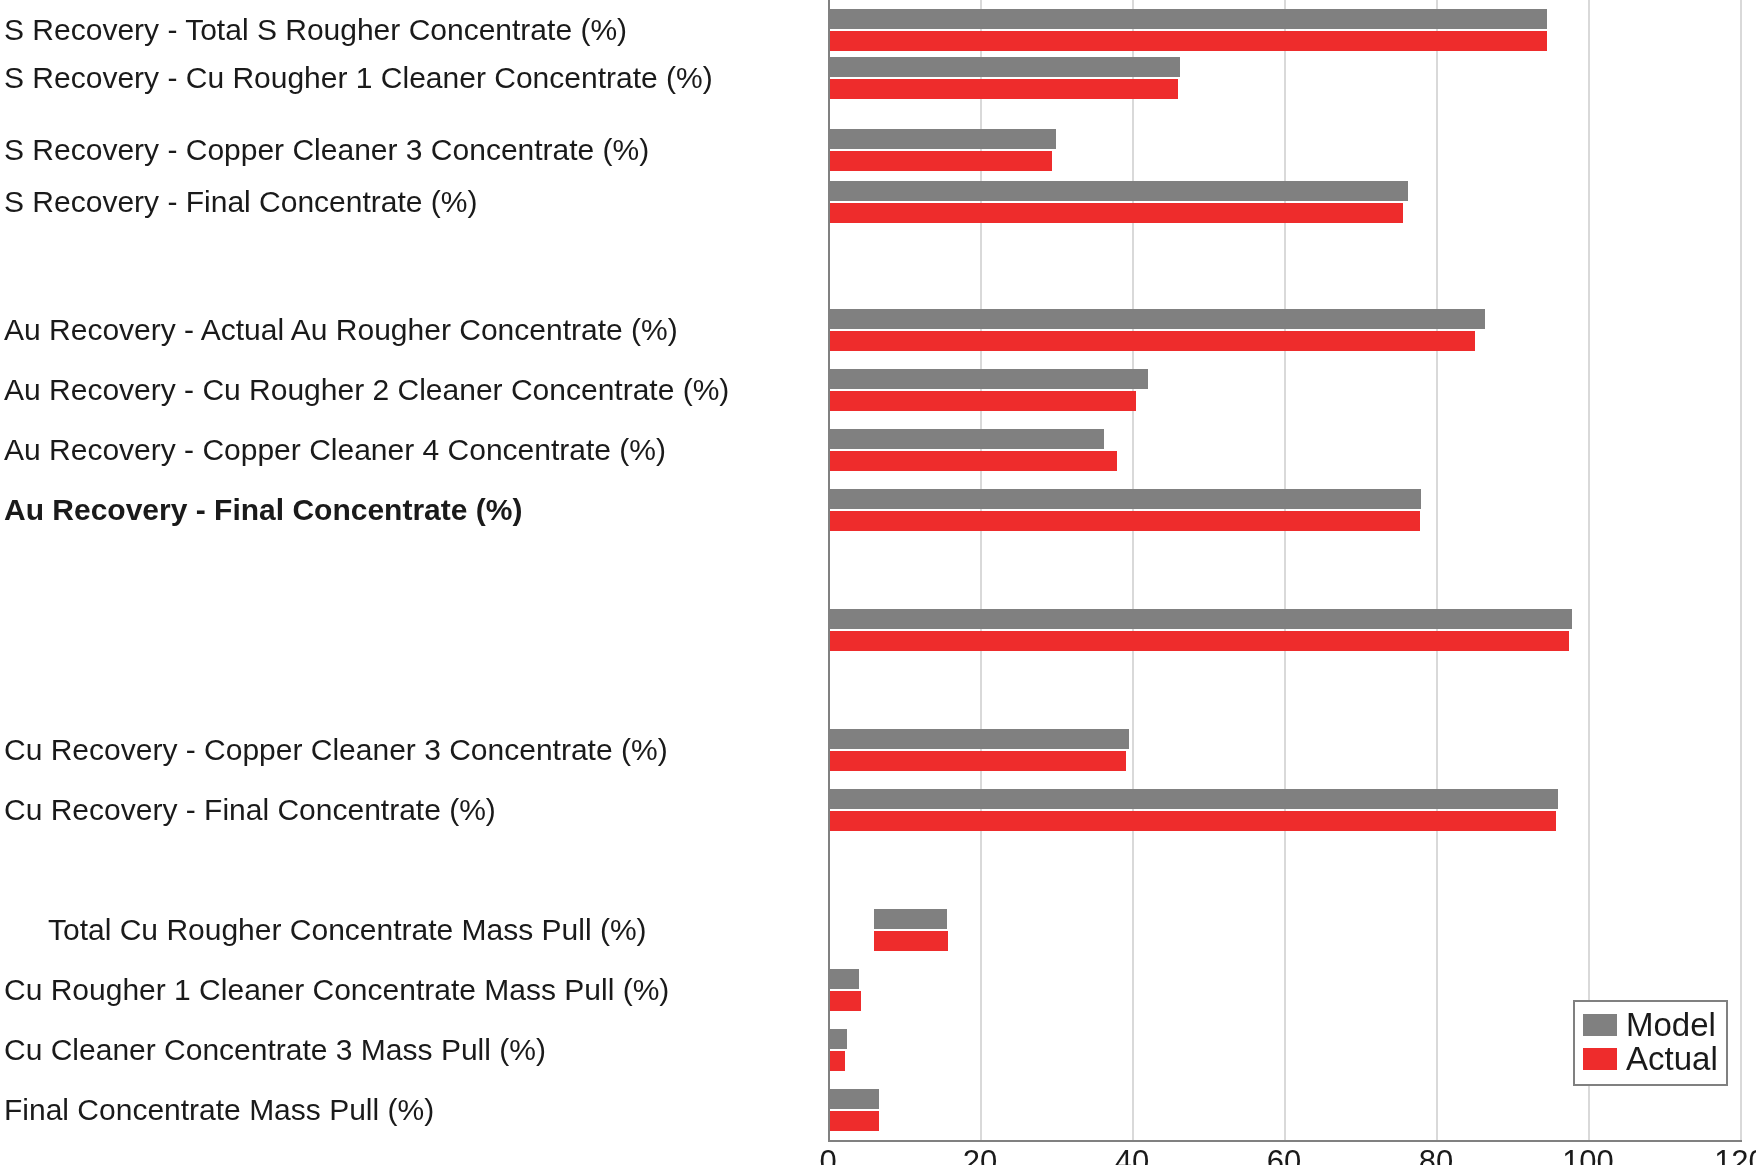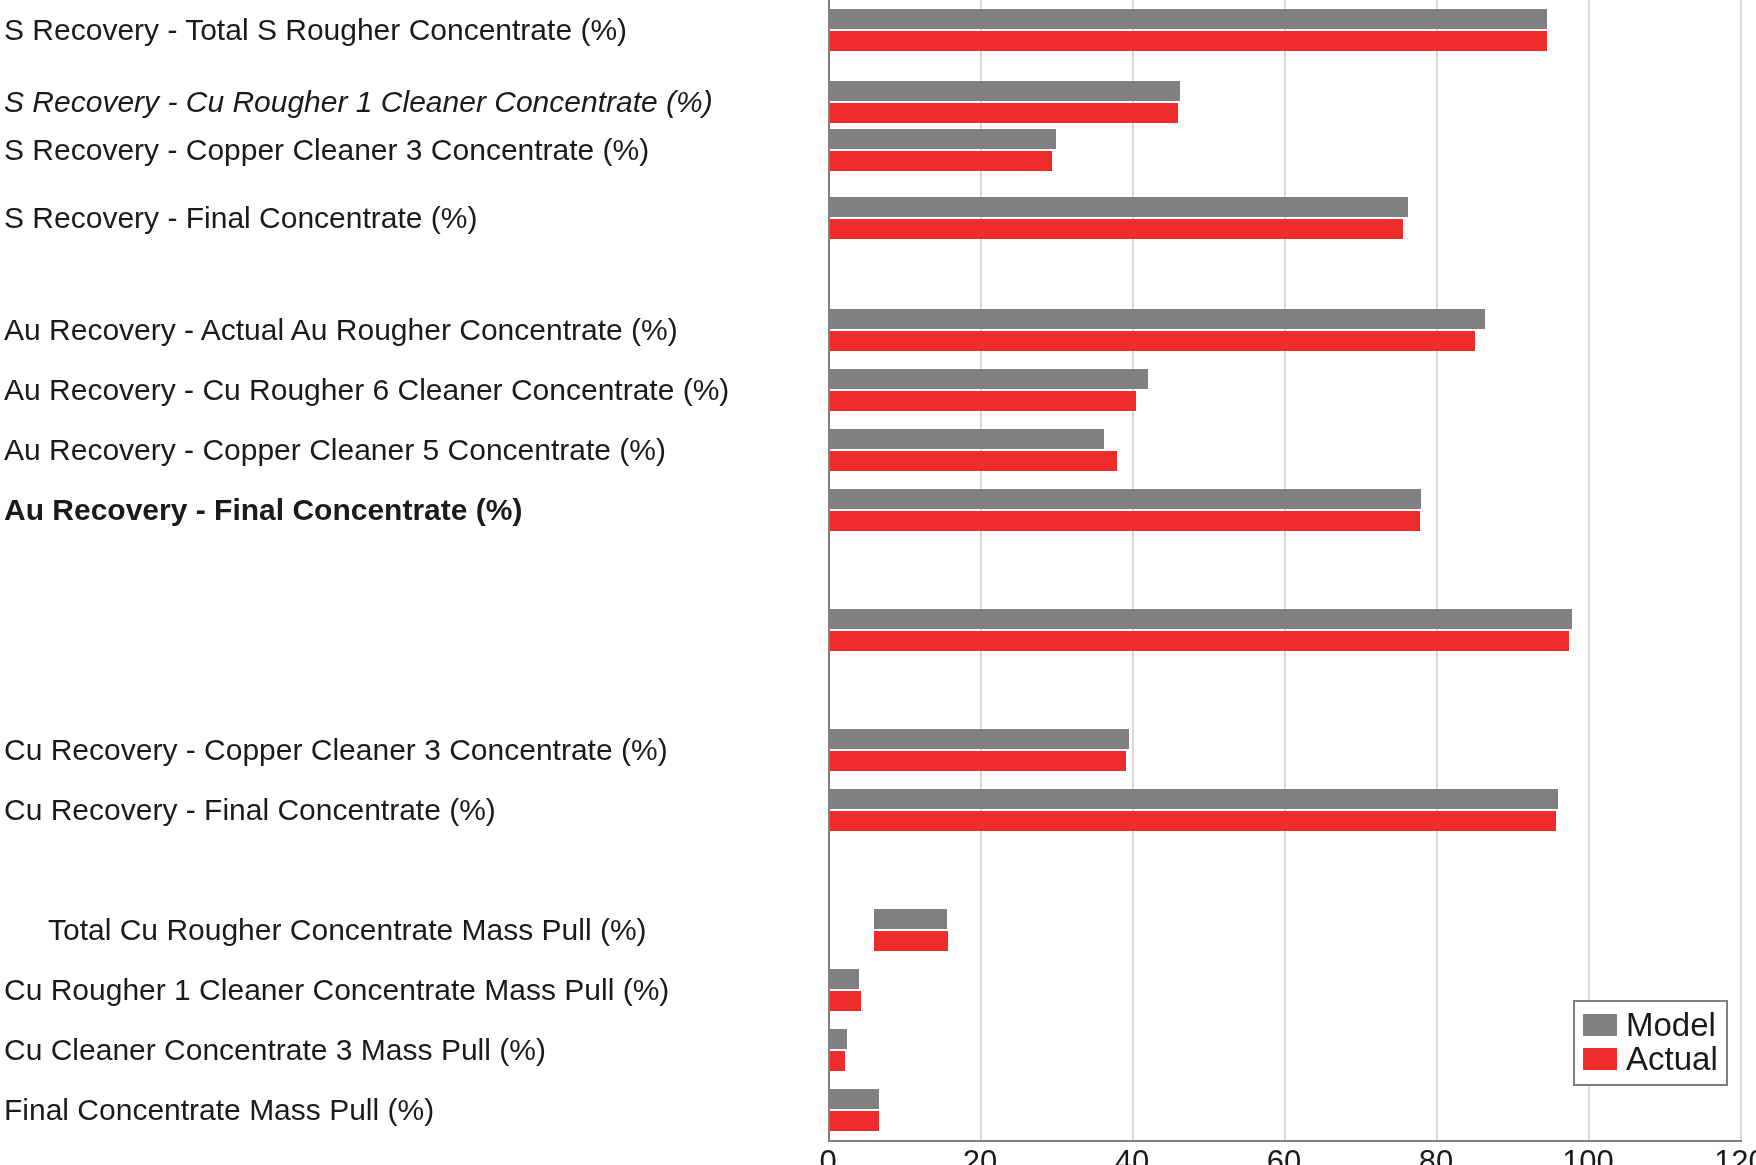--- a/index.html
+++ b/index.html
@@ -155,50 +155,50 @@
   </div>
 
   <div class="axis-line-h"></div>
 
   <div class="rows" id="rows">
       <div class="row" style="top: 0px;">
         <div class="row-label">S Recovery - Total S Rougher Concentrate (%)</div>
         <div class="bar model" style="width: 716.68px; background: rgb(128, 128, 128);"></div>
         <div class="bar actual" style="width: 717.44px; background: rgb(238, 44, 44);"></div>
       </div>
-      <div class="row" style="top: 72px; font-style: italic;">
+      <div class="row" style="top: 48px;">
         <div class="row-label">S Recovery - Cu Rougher 1 Cleaner Concentrate (%)</div>
         <div class="bar model" style="width: 349.6px; background: rgb(128, 128, 128);"></div>
         <div class="bar actual" style="width: 348.08px; background: rgb(238, 44, 44);"></div>
       </div>
       <div class="row" style="top: 120px;">
         <div class="row-label">S Recovery - Copper Cleaner 3 Concentrate (%)</div>
         <div class="bar model" style="width: 226.48px; background: rgb(128, 128, 128);"></div>
         <div class="bar actual" style="width: 221.92px; background: rgb(238, 44, 44);"></div>
       </div>
-      <div class="row" style="top: 188px;">
+      <div class="row" style="top: 172px;">
         <div class="row-label">S Recovery - Final Concentrate (%)</div>
         <div class="bar model" style="width: 577.6px; background: rgb(128, 128, 128);"></div>
         <div class="bar actual" style="width: 573.04px; background: rgb(238, 44, 44);"></div>
       </div>
       <div class="row" style="top: 240px;">
         <div class="row-label"></div>
       </div>
       <div class="row" style="top: 300px;">
         <div class="row-label">Au Recovery - Actual Au Rougher Concentrate (%)</div>
         <div class="bar model" style="width: 655.12px; background: rgb(128, 128, 128);"></div>
         <div class="bar actual" style="width: 645.24px; background: rgb(238, 44, 44);"></div>
       </div>
       <div class="row" style="top: 360px;">
-        <div class="row-label">Au Recovery - Cu Rougher 6 Cleaner Concentrate (%)</div>
+        <div class="row-label">Au Recovery - Cu Rougher 2 Cleaner Concentrate (%)</div>
         <div class="bar model" style="width: 317.68px; background: rgb(128, 128, 128);"></div>
         <div class="bar actual" style="width: 306.28px; background: rgb(238, 44, 44);"></div>
       </div>
       <div class="row" style="top: 420px;">
-        <div class="row-label">Au Recovery - Copper Cleaner 5 Concentrate (%)</div>
+        <div class="row-label">Au Recovery - Copper Cleaner 4 Concentrate (%)</div>
         <div class="bar model" style="width: 274.36px; background: rgb(128, 128, 128);"></div>
         <div class="bar actual" style="width: 287.28px; background: rgb(238, 44, 44);"></div>
       </div>
       <div class="row" style="top: 480px; font-weight: bold;">
         <div class="row-label">Au Recovery - Final Concentrate (%)</div>
         <div class="bar model" style="width: 591.28px; background: rgb(128, 128, 128);"></div>
         <div class="bar actual" style="width: 589.76px; background: rgb(238, 44, 44);"></div>
       </div>
       <div class="row" style="top: 540px;">
         <div class="row-label"></div>

